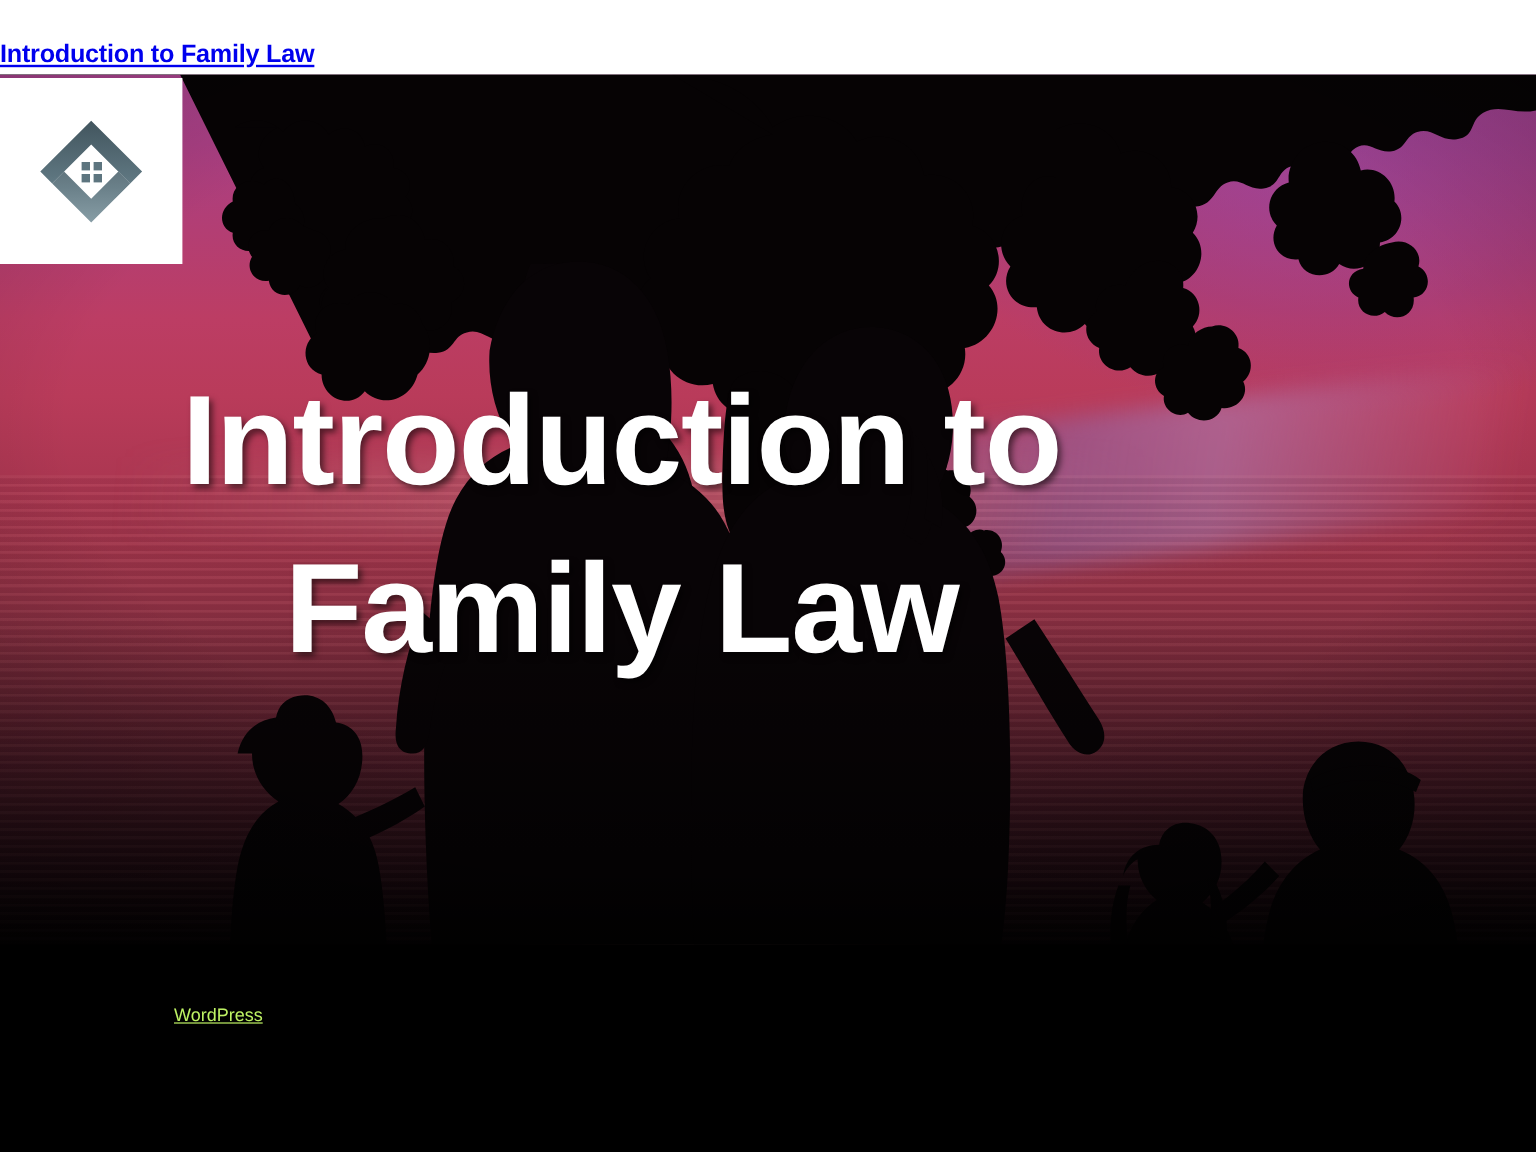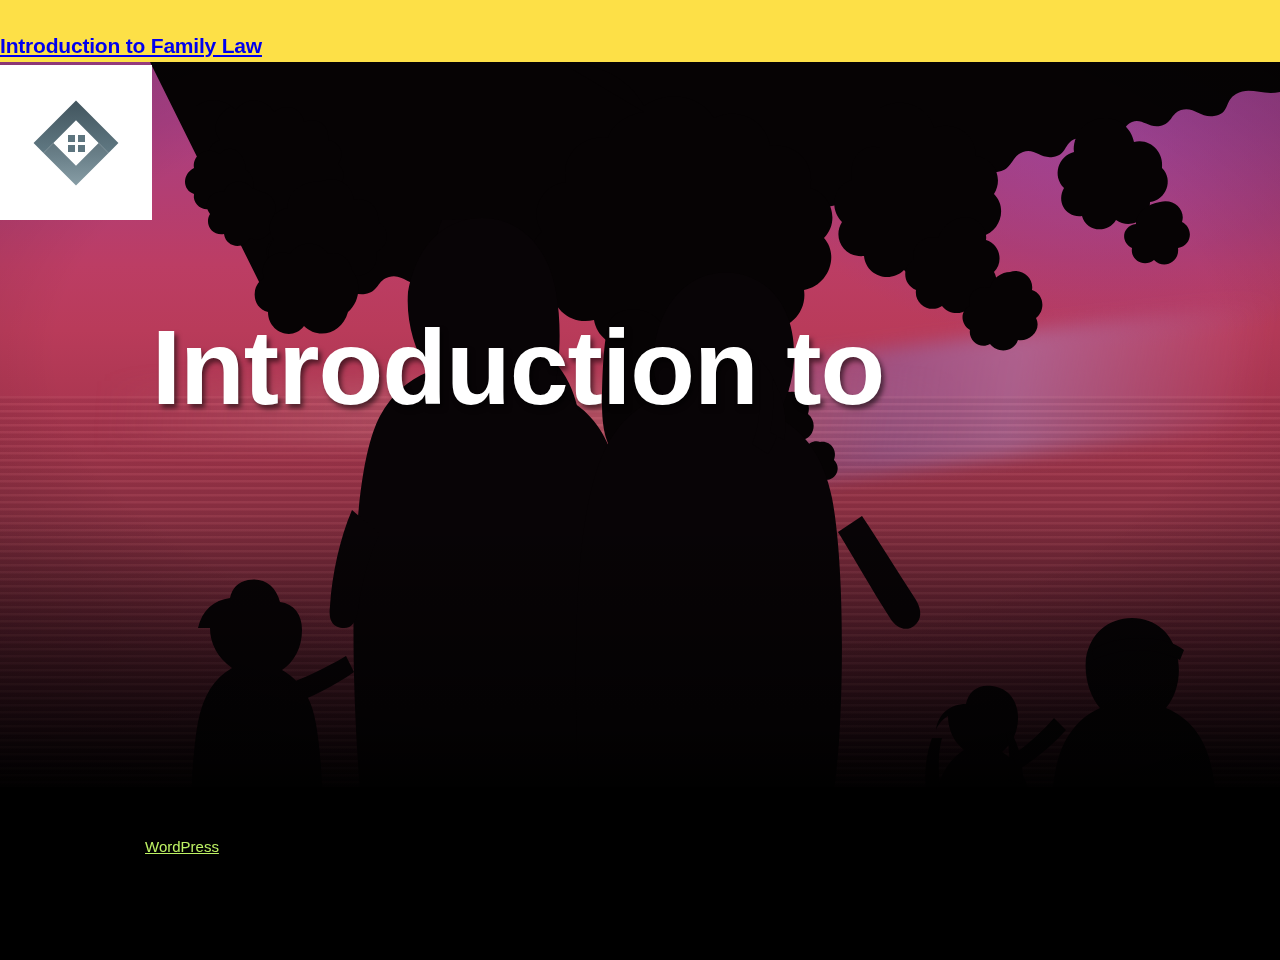--- a/index.html
+++ b/index.html
@@ -6,21 +6,21 @@
   html, body {
     width:1280px; height:960px;
     background:#000;
     font-family:"Liberation Sans", sans-serif;
     overflow:hidden;
   }
 
   
   .topbar{
     position:absolute; left:0; top:0; width:1280px; height:62px;
-    background:#fde047; z-index:40;
+    background:#ffffff; z-index:40;
   }
   .site-link{
     position:absolute; left:0; top:34px;
     font-size:21px; font-weight:bold;
     color:#0000ee; text-decoration:underline;
     letter-spacing:-0.2px; white-space:nowrap;
     line-height:1.1;
   }
 
   
@@ -290,20 +290,21 @@
                    l-4 10 c-12 -6 -26 -10 -42 -10 c-16 0 -32 4 -44 10 z"></path>
         </g>
       </svg>
     </div>
 
     <div class="vignette"></div>
   </div>
 
   <h1 class="hero-title">
     <span>Introduction to</span><br>
+    <span>Family Law</span>
   </h1>
 </div>
 
 <div class="logo-box">
   <span>
     <svg width="92" height="92" viewBox="0 0 92 92" aria-hidden="true">
       <defs>
         <linearGradient id="dg" x1="0" y1="0" x2="1" y2="1">
           <stop offset="0%" stop-color="#42555e"></stop>
           <stop offset="55%" stop-color="#5d757f"></stop>

